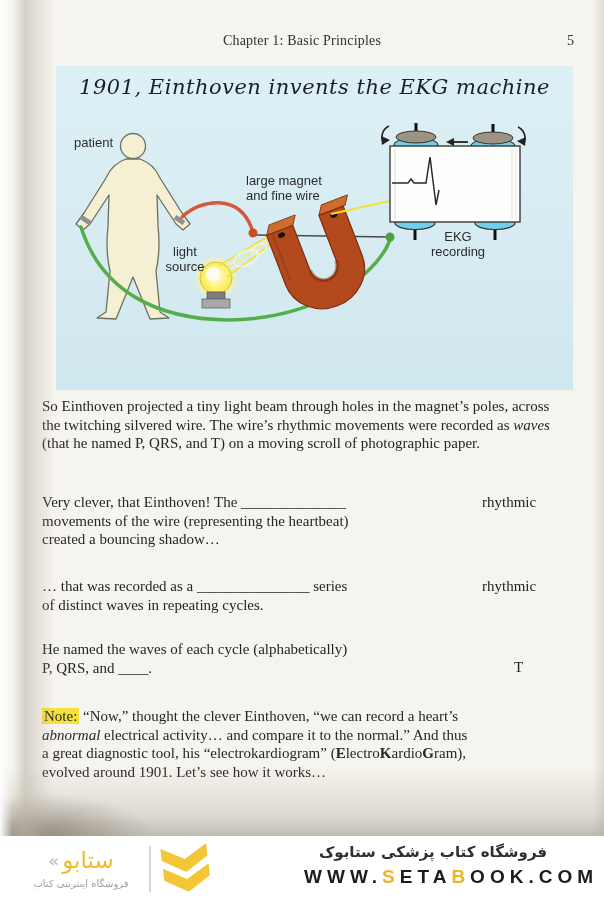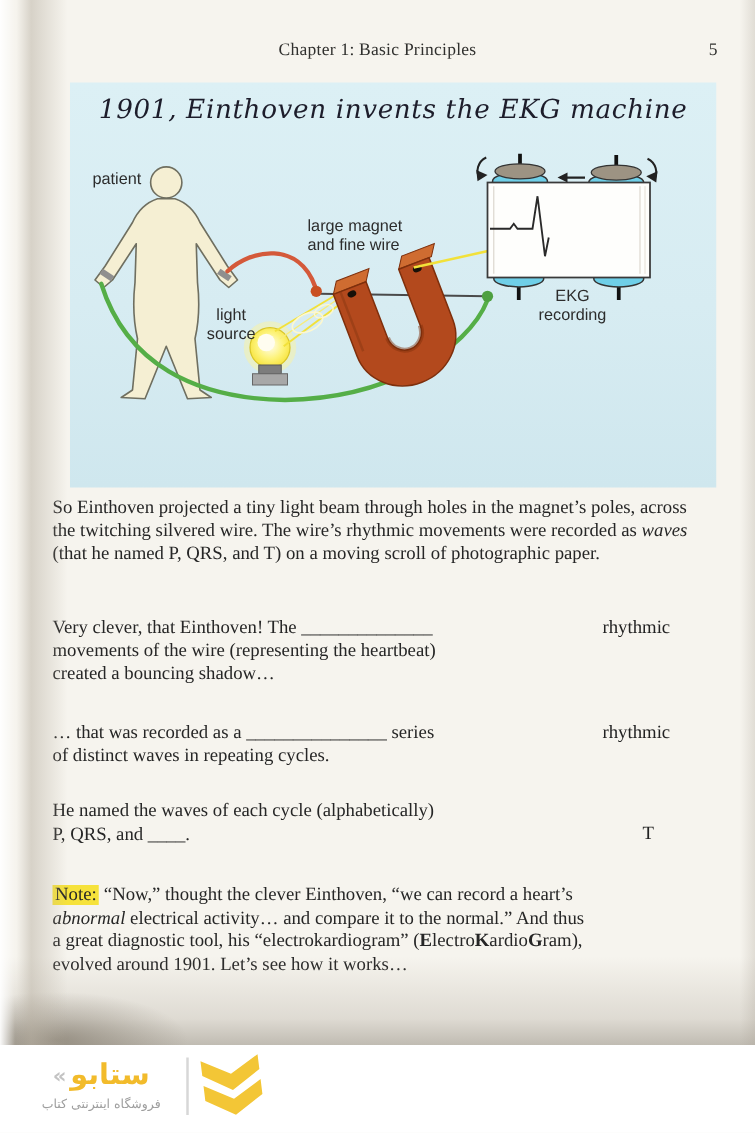--- a/index.html
+++ b/index.html
@@ -50,21 +50,21 @@
   .footer{position:absolute;left:0;top:836px;width:604px;height:70px;background:#ffffff;}
   .brand{position:absolute;right:6px;top:7px;width:330px;}
   .brand-title{direction:rtl;text-align:center;font-family:"DejaVu Sans",sans-serif;
     font-weight:700;font-size:15px;color:#2f2f2f;}
   .brand-url{margin-top:5px;text-align:right;font-family:"Liberation Sans","DejaVu Sans",sans-serif;
     font-weight:700;font-size:19px;letter-spacing:5px;color:#1c1c1c;white-space:nowrap;}
   .logo{position:absolute;left:22px;top:9px;display:flex;align-items:center;}
   .logo-text{width:118px;text-align:center;}
   .logo-word{display:flex;justify-content:center;align-items:flex-end;gap:3px;line-height:1;}
   .logo-k{color:#c3c3c3;font-family:"DejaVu Sans",sans-serif;font-weight:700;font-size:17px;padding-bottom:2px;}
-  .logo-name{color:#f2bb2b;font-family:"DejaVu Sans",sans-serif;font-weight:700;font-size:23px;}
+  .logo-name{color:#f2bb2b;font-family:"DejaVu Sans",sans-serif;font-weight:400;font-size:23px;}
   .logo-tagline{margin-top:6px;direction:rtl;color:#9e9e9e;font-family:"DejaVu Sans",sans-serif;font-size:10px;}
   .logo-divider{width:2px;height:46px;background:#d7d7d7;margin:0 9px;}
   .logo-mark{transform:rotate(-7deg);}
 </style>
 </head>
 <body>
 
 <div class="screen">
 
   <div class="paper">
@@ -199,15 +199,19 @@
           <span class="logo-name">ستابو</span>
         </div>
         <div class="logo-tagline">فروشگاه اینترنتی کتاب</div>
       </div>
       <div class="logo-divider"></div>
       <svg class="logo-mark" width="52" height="48" viewBox="0 0 52 48">
         <polygon points="3,1 26,14 49,1 49,13 26,27 3,13" fill="#f3c636"></polygon>
         <polygon points="3,21 26,34 49,21 49,33 26,47 3,33" fill="#f3c636"></polygon>
       </svg>
     </div>
+    <div class="brand">
+      <div class="brand-title">فروشگاه کتاب پزشکی ستابوک</div>
+      <div class="brand-url"><span>WWW.</span><span class="seg-accent">S</span><span>ETA</span><span class="seg-accent">B</span><span>OOK.COM</span></div>
+    </div>
   </div>
 
 </div>
 
 </body></html>

